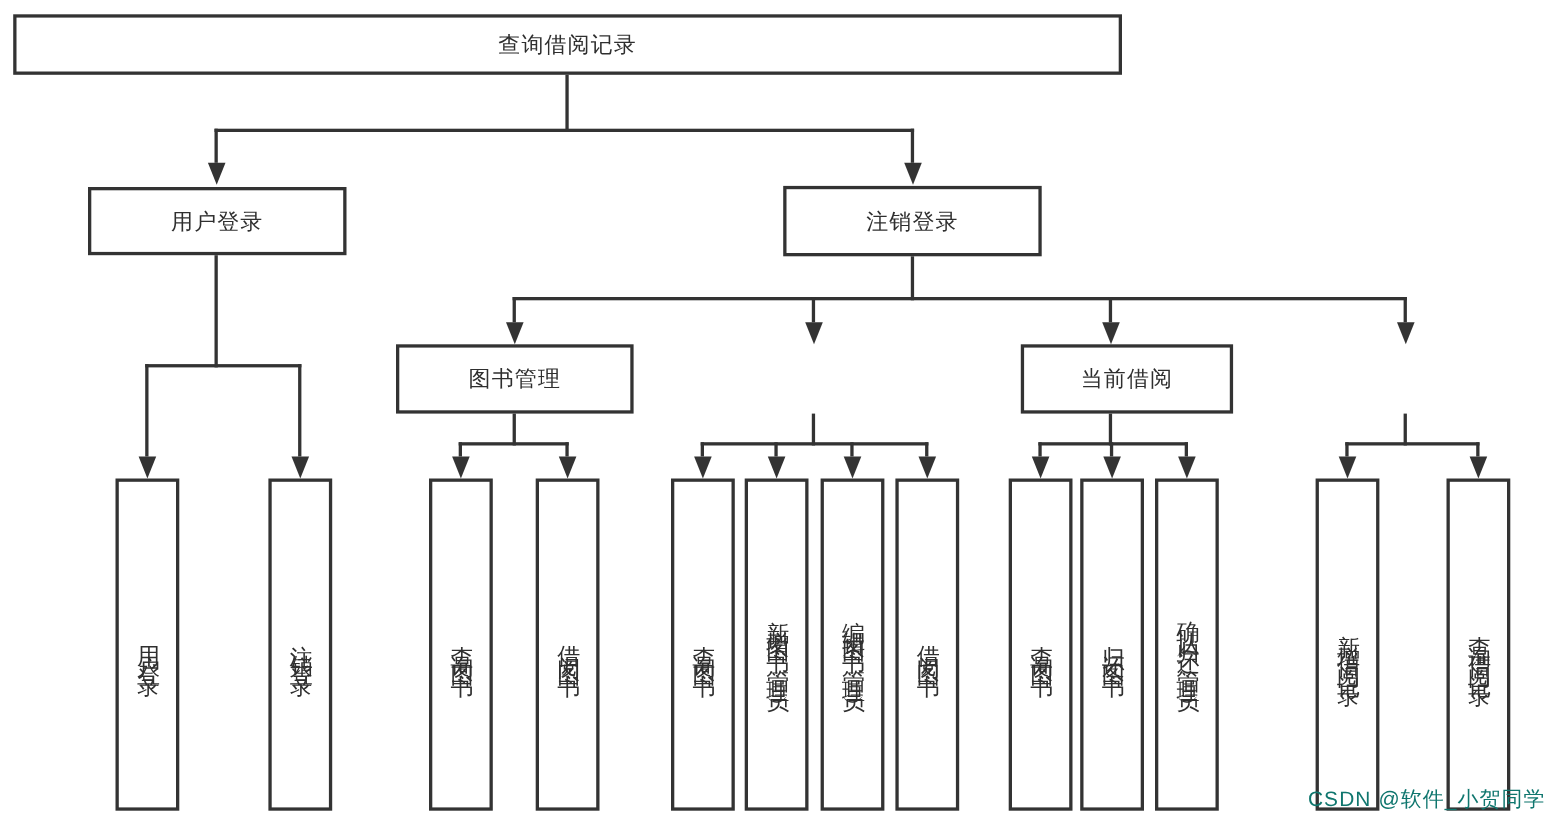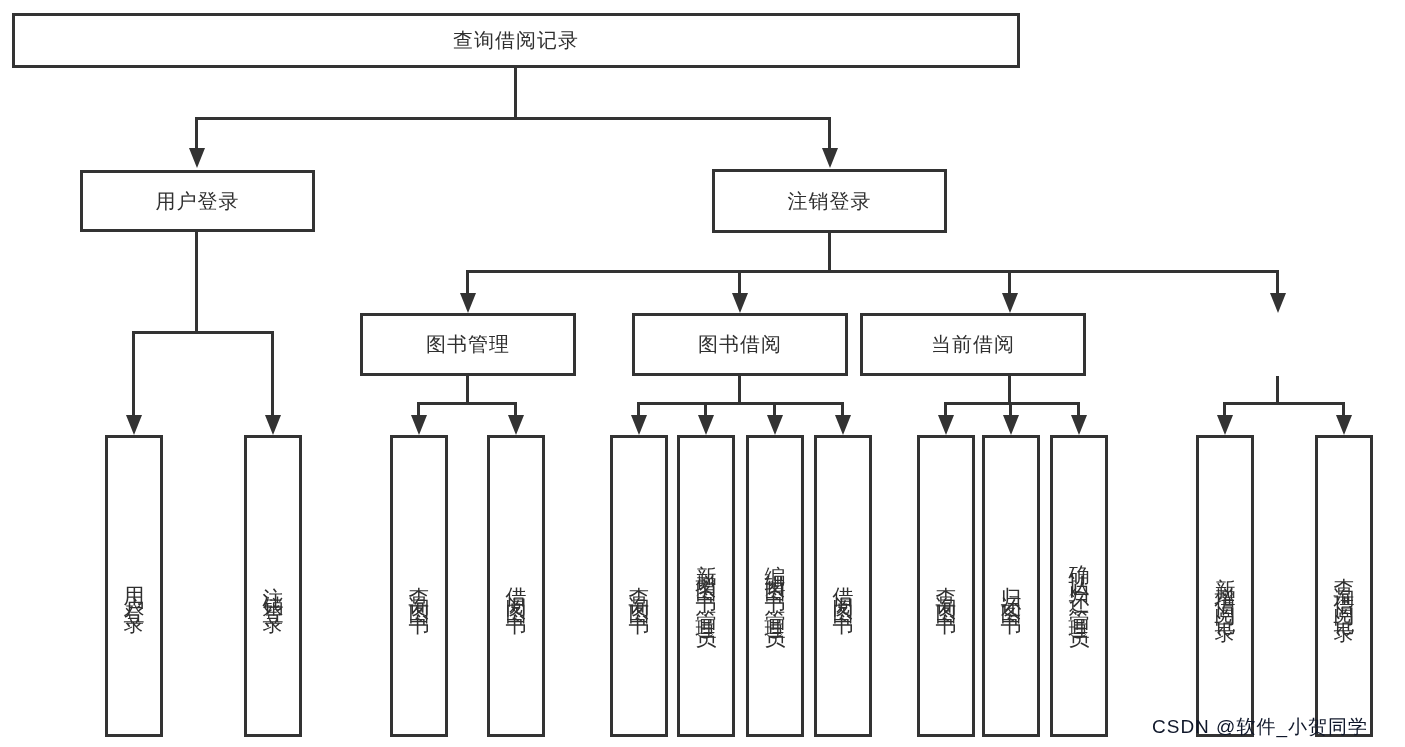--- a/index.html
+++ b/index.html
@@ -7,35 +7,34 @@
          font-family:"Liberation Sans",sans-serif;overflow:hidden;}
   .box{position:absolute;box-sizing:border-box;border:3px solid #333333;background:#ffffff;
        display:flex;align-items:center;justify-content:center;color:#2f2f2f;}
   .hbox{font-size:20px;letter-spacing:1px;}
   .leaf{writing-mode:vertical-rl;text-orientation:mixed;font-size:21px;letter-spacing:9px;
         padding-top:4px;}
   .hl{position:absolute;height:3px;background:#333333;}
   .vl{position:absolute;width:3px;background:#333333;}
   .ar{position:absolute;width:0;height:0;border-left:8px solid transparent;
       border-right:8px solid transparent;border-top:20px solid #333333;}
-  .wm{position:absolute;color:#0f172a;font-size:19px;letter-spacing:1px;}
+  .wm{position:absolute;color:#0f766e;font-size:19px;letter-spacing:1px;margin-left:37px;}
 </style>
 </head>
 <body>
 
 <div class="stage">
 
   <div class="box hbox" style="left:12px;top:13px;width:1008px;height:55px">查询借阅记录</div>
 
   <div class="box hbox" style="left:80px;top:170px;width:235px;height:62px">用户登录</div>
   <div class="box hbox" style="left:712px;top:169px;width:235px;height:64px">注销登录</div>
 
   <div class="box hbox" style="left:360px;top:313px;width:216px;height:63px">图书管理</div>
-  <div class="box hbox" style="left:632px;top:313px;width:216px;height:63px">图书借阅</div>
-  <div class="box hbox" style="left:860px;top:313px;width:226px;height:63px">当前借阅</div>
+  <div class="box hbox" style="left:928px;top:313px;width:193px;height:63px">当前借阅</div>
 
   <div class="box leaf" style="left:105px;top:435px;width:58px;height:302px">用户登录</div>
   <div class="box leaf" style="left:244px;top:435px;width:58px;height:302px">注销登录</div>
 
   <div class="box leaf" style="left:390px;top:435px;width:58px;height:302px">查询图书</div>
   <div class="box leaf" style="left:487px;top:435px;width:58px;height:302px">借阅图书</div>
 
   <div class="box leaf" style="left:610px;top:435px;width:58px;height:302px">查询图书</div>
   <div class="box leaf" style="left:677px;top:435px;width:58px;height:302px">新增图书（管理员）</div>
   <div class="box leaf" style="left:746px;top:435px;width:58px;height:302px">编辑图书（管理员）</div>

